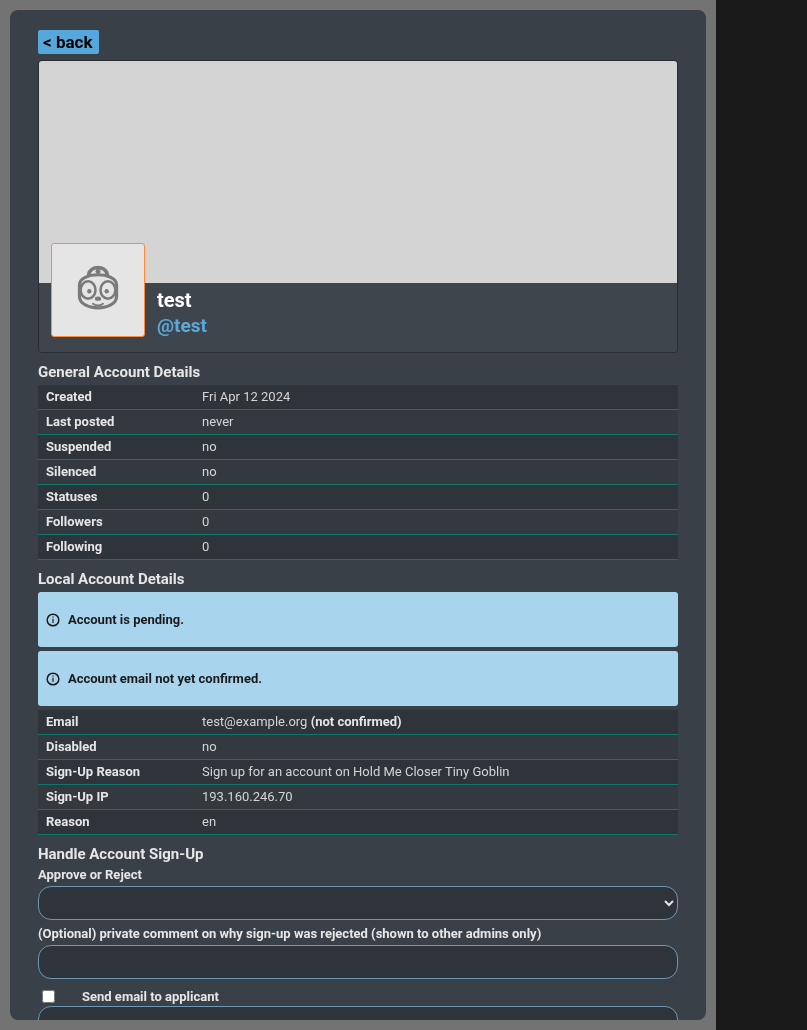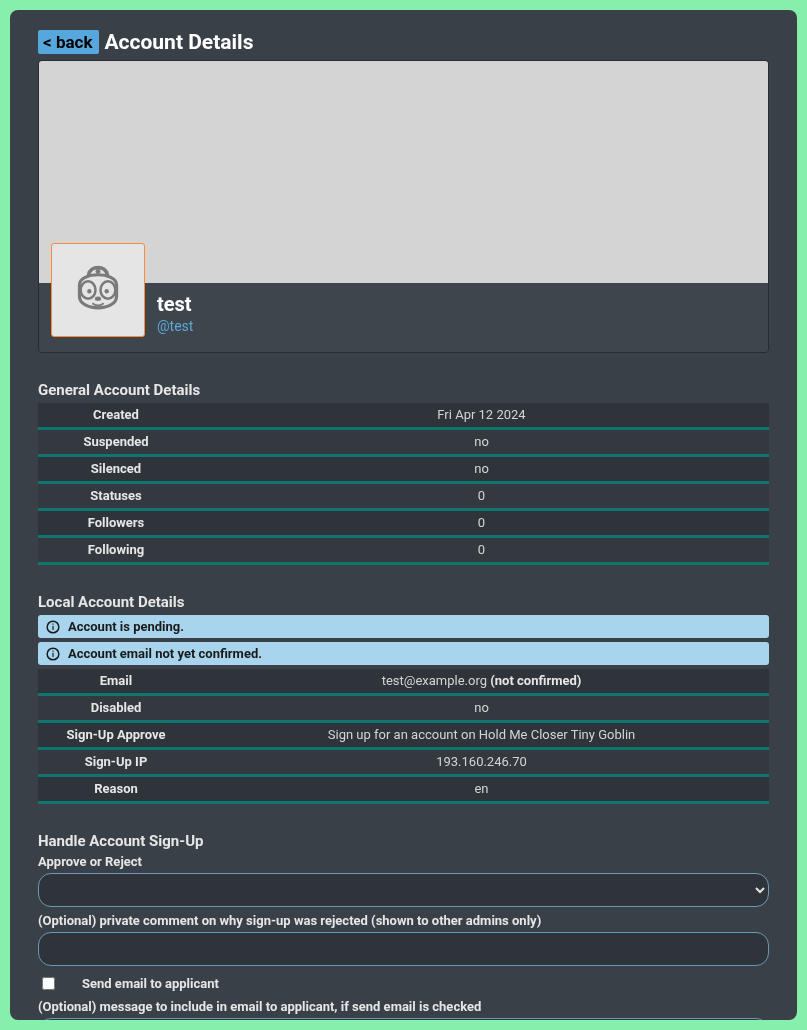--- a/index.html
+++ b/index.html
@@ -4,25 +4,25 @@
 <style>
   html, body {
     margin: 0;
     padding: 0;
     background: #1a1a1a;
     font-family: -apple-system, BlinkMacSystemFont, "Segoe UI", Roboto, Helvetica, Arial, sans-serif;
     color: #e6e6e6;
     font-size: 14px;
   }
   .outer {
-    width: 807px;
+    width: 716px;
     height: 1030px;
     box-sizing: border-box;
     padding: 10px;
-    background: #86efac;
+    background: #737373;
   }
   .panel {
     background: #3a4047;
     border-radius: 8px;
     width: 100%;
     height: 100%;
     box-sizing: border-box;
     padding: 20px 28px 28px 28px;
     overflow: hidden;
   }
@@ -100,70 +100,69 @@
     justify-content: center;
     gap: 2px;
   }
   .display-name {
     font-size: 20px;
     font-weight: 700;
     color: #fff;
   }
   .handle {
     color: #59a9d9;
-    font-size: 14px;
-    font-weight: 400;
+    font-size: 19px;
+    font-weight: 700;
   }
   
   .sloth {
     width: 62px;
     height: 62px;
   }
 
   h2.section {
     font-size: 15px;
     font-weight: 700;
-    margin: 28px 0 4px 0;
+    margin: 10px 0 4px 0;
     color: #e6e6e6;
   }
 
   .kv {
     width: 100%;
     border-collapse: collapse;
   }
   .kv tr {
     background: #34393f;
   }
   .kv tr:nth-child(odd) {
     background: #2f343a;
   }
   .kv td {
     padding: 4px 8px 5px 8px;
     font-size: 13px;
     vertical-align: middle;
-    border-bottom: 3px solid #0f766e;
-    text-align: center;
+    border-bottom: 1px solid #0f766e;
   }
   .kv .k {
     width: 140px;
     font-weight: 700;
     color: #e6e6e6;
   }
   .kv .v {
     color: #d4d4d4;
   }
   .not-confirmed {
     font-weight: 700;
     color: #e6e6e6;
   }
 
   .notice {
     background: #a8d5ed;
     color: #1a1a1a;
-    padding: 4px 8px;
+    padding: 20px 8px;
     border-radius: 3px;
     font-size: 13px;
     margin-bottom: 4px;
     display: flex;
     align-items: center;
     gap: 8px;
     font-weight: 700;
   }
   .notice svg { flex: 0 0 auto; }
 
@@ -203,21 +202,20 @@
   }
 </style>
 </head>
 <body>
 
 <div class="outer">
   <div class="panel">
 
     <div class="header-line">
       <span class="back-chip">&lt; back</span>
-      <span class="page-title">Account Details</span>
     </div>
 
     <div class="card">
       <div class="hero"></div>
       <div class="profile-row">
         <div class="avatar-wrap">
           <div class="avatar">
             <svg class="sloth" viewBox="0 0 100 100">
               <path d="M20 42 C20 20, 80 20, 80 42 L80 60 C80 85, 20 85, 20 60 Z" fill="#e5e5e5" stroke="#7a7a7a" stroke-width="5"></path>
               <path d="M35 25 C38 10, 62 10, 65 25" fill="none" stroke="#7a7a7a" stroke-width="6" stroke-linecap="round"></path>
@@ -239,20 +237,24 @@
     </div>
 
     <h2 class="section">General Account Details</h2>
     <table class="kv">
       <tbody>
           <tr>
             <td class="k">Created</td>
             <td class="v">Fri Apr 12 2024</td>
           </tr>
       <tr>
+            <td class="k">Last posted</td>
+            <td class="v">never</td>
+          </tr>
+      <tr>
             <td class="k">Suspended</td>
             <td class="v">no</td>
           </tr>
       <tr>
             <td class="k">Silenced</td>
             <td class="v">no</td>
           </tr>
       <tr>
             <td class="k">Statuses</td>
             <td class="v">0</td>
@@ -291,21 +293,21 @@
       <tbody>
           <tr>
         <td class="k">Email</td>
         <td class="v"><span>test@example.org</span> <span class="not-confirmed">(not confirmed)</span></td>
       </tr>
       <tr>
             <td class="k">Disabled</td>
             <td class="v">no</td>
           </tr>
       <tr>
-            <td class="k">Sign-Up Approve</td>
+            <td class="k">Sign-Up Reason</td>
             <td class="v">Sign up for an account on Hold Me Closer Tiny Goblin</td>
           </tr>
       <tr>
             <td class="k">Sign-Up IP</td>
             <td class="v">193.160.246.70</td>
           </tr>
       <tr>
             <td class="k">Reason</td>
             <td class="v">en</td>
           </tr>
@@ -321,20 +323,19 @@
       </select>
 
       <label class="flabel">(Optional) private comment on why sign-up was rejected (shown to other admins only)</label>
       <input class="tin" type="text" value="" style="">
 
       <div class="cbrow">
         <input type="checkbox" style="">
         <span>Send email to applicant</span>
       </div>
 
-      <label class="flabel">(Optional) message to include in email to applicant, if send email is checked</label>
       <input class="tin" type="text" value="" style="">
 
       
     </div>
 
   </div>
 </div>
 
 </body></html>

